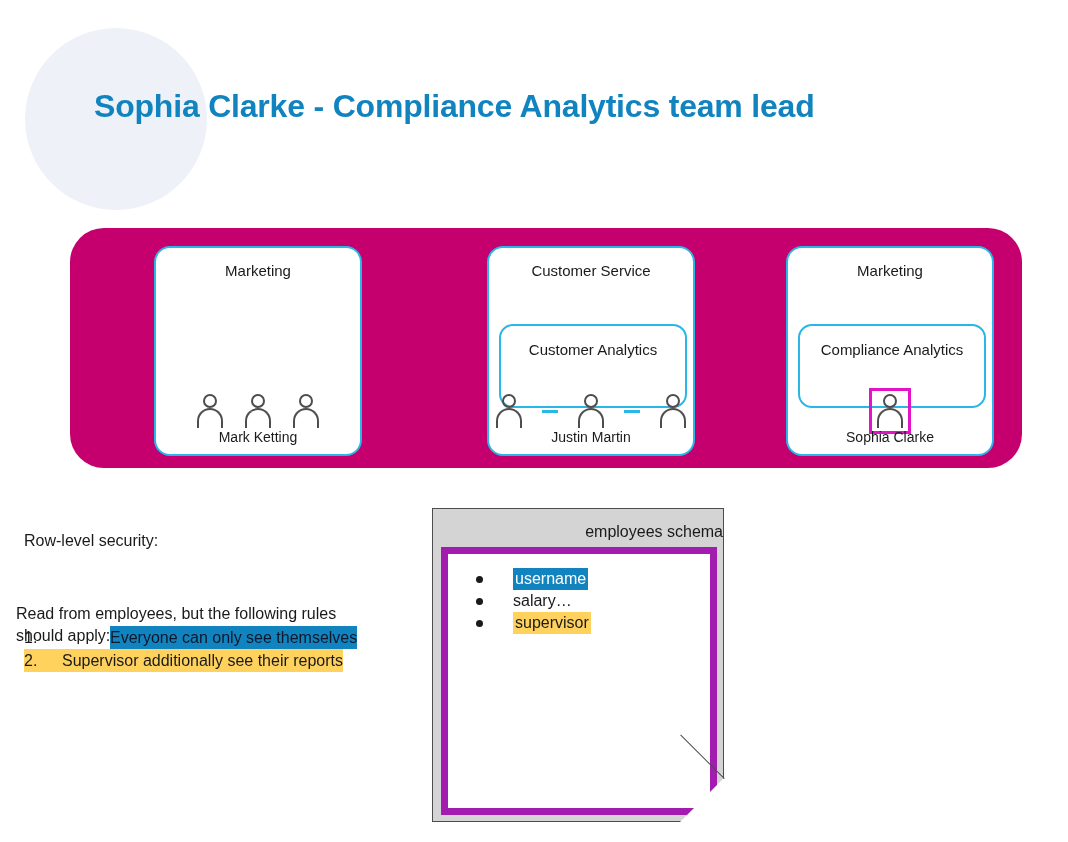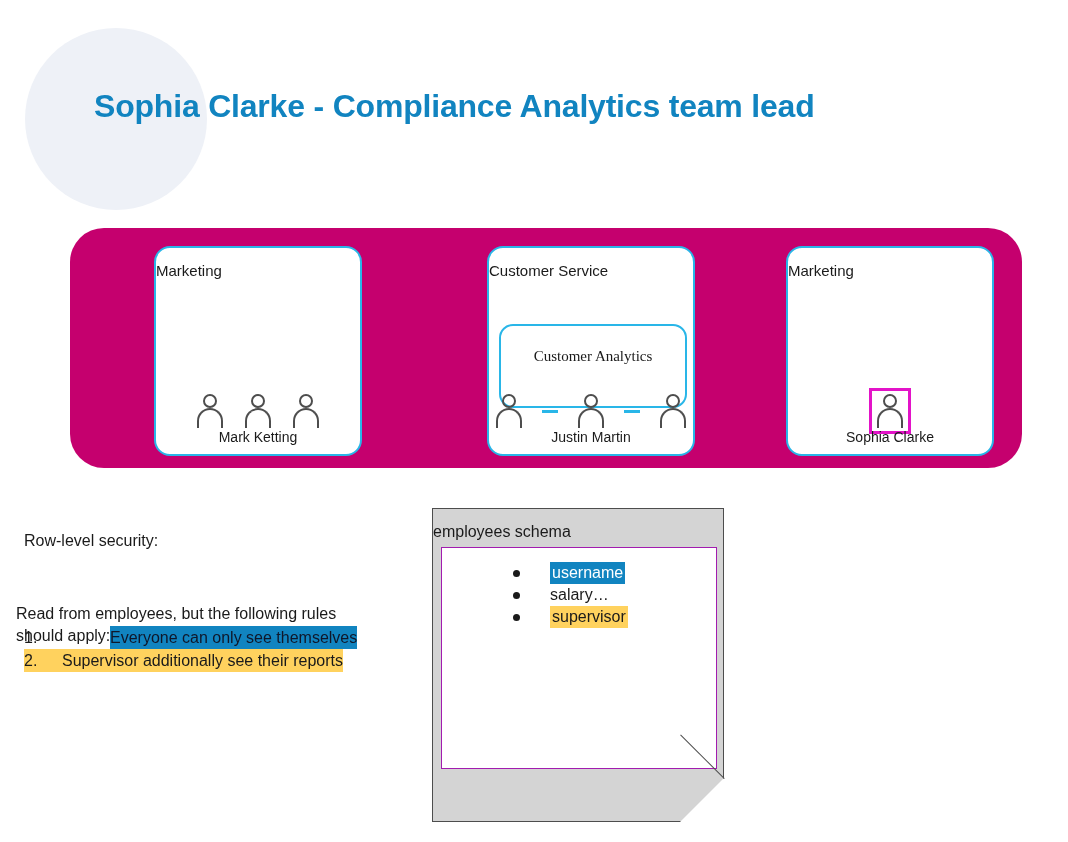--- a/index.html
+++ b/index.html
@@ -60,20 +60,21 @@
   }
   .dept-card.marketing { left: 154px; }
   .dept-card.service   { left: 487px; width: 204px; }
   .dept-card.compliance{ left: 786px; width: 204px; }
 
   .dept-title {
     position: absolute;
     top: 14px;
     left: 0;
     width: 100%;
+    text-align: center;
     font-size: 15px;
     color: #1a1a1a;
   }
   .dept-footer {
     position: absolute;
     bottom: 9px;
     left: 0;
     width: 100%;
     text-align: center;
     font-size: 14px;
@@ -82,28 +83,27 @@
 
   
   .team-box {
     position: absolute;
     border: 2.5px solid #29b6e8;
     border-radius: 14px;
     background: #ffffff;
   }
   .team-box .team-label {
     position: absolute;
-    top: 20px;
+    top: 14px;
     left: 0;
     width: 100%;
     text-align: center;
     font-size: 15px;
     line-height: 20px;
     color: #1a1a1a;
-    font-family: Liberation Serif, serif;
   }
   .team-service {
     left: 10px;
     top: 76px;
     width: 184px;
     height: 80px;
   }
   .team-compliance {
     left: 10px;
     top: 76px;
@@ -213,34 +213,33 @@
     height: 1px;
     background: #4d4d4d;
     transform: rotate(45deg);
     transform-origin: right bottom;
   }
   .doc-title {
     position: absolute;
     top: 14px;
     left: 0;
     width: 100%;
-    text-align: left;
+    text-align: right;
     font-size: 16px;
     color: #1a1a1a;
   }
   .doc-inner {
     position: absolute;
     left: 8px;
     top: 38px;
     width: 276px;
-    height: 222px;
+    height: 268px;
     background: #ffffff;
-    border: 1px solid #a21caf;
+    border: 7px solid #a21caf;
     box-sizing: border-box;
-    padding-left: 43px;
   }
   .field-list {
     margin: 0;
     padding: 14px 0 0 0;
     list-style: none;
   }
   .field-list li {
     display: flex;
     align-items: center;
     font-size: 16px;
@@ -312,20 +311,23 @@
     <span class="person">
         <span class="head"></span>
         <span class="body"></span>
       </span>
   </div>
   <div class="dept-footer">Justin Martin</div>
 </div>
 
 <div class="dept-card compliance">
   <div class="dept-title">Marketing</div>
+  <div class="team-box team-compliance">
+    <div class="team-label">Compliance Analytics</div>
+  </div>
   <div class="people">
     <span class="person highlight">
         <span class="head"></span>
         <span class="body"></span>
       </span>
   </div>
   <div class="dept-footer">Sophia Clarke</div>
 </div>
 
 <div class="txt txt-rls">Row-level security:</div>

